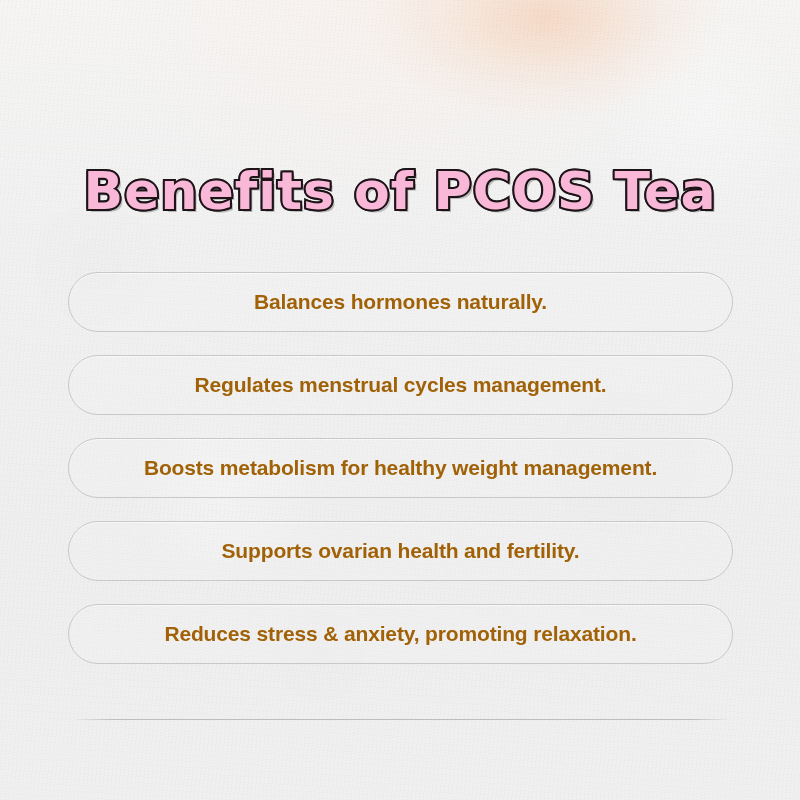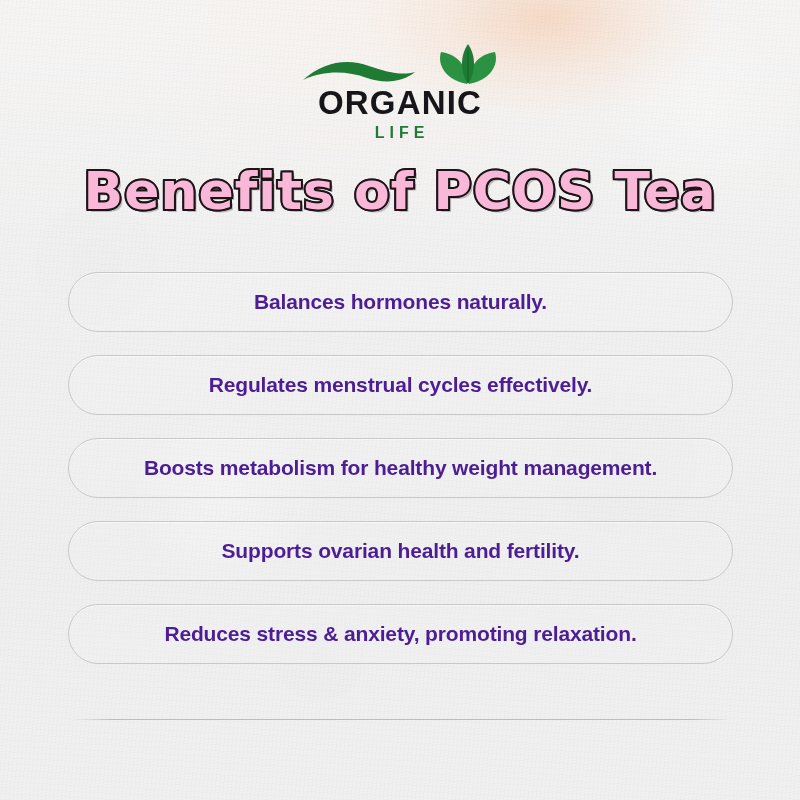--- a/index.html
+++ b/index.html
@@ -136,21 +136,21 @@
     align-items: center;
     justify-content: center;
     box-sizing: border-box;
     box-shadow: 0 1px 0 rgba(255,255,255,0.55) inset;
   }
   .pill:last-child { margin-bottom: 10px; }
   .pill-text {
     font-family: "Liberation Sans", sans-serif;
     font-weight: 700;
     font-size: 21px;
-    color: #4c1d95;
+    color: #a16207;
     letter-spacing: -0.15px;
     white-space: nowrap;
     text-align: center;
   }
 
   
   .divider {
     position: absolute;
     left: 72px;
     width: 660px;
@@ -161,58 +161,33 @@
 </style>
 </head>
 <body>
 
 <div id="poster">
 
   <div class="bg-base"></div>
   <div class="bg-mottle"></div>
   <div class="bg-texture"></div>
 
-  <div class="logo">
-
-    <div class="logo-mark">
-      <svg width="230" height="48" viewBox="0 0 230 48" xmlns="http://www.w3.org/2000/svg">
-
-        <g>
-          <path d="M18 36 C38 18, 62 14, 84 22 C102 28, 116 32, 130 28 C118 38, 100 40, 82 34 C62 27, 40 26, 18 36 Z" fill="#1f7a34"></path>
-        </g>
-
-        <g transform="translate(152,0)">
-
-          <path d="M30 40 C8 36, 0 20, 4 8 C20 10, 31 22, 30 40 Z" fill="#2c9243"></path>
-
-          <path d="M32 40 C54 36, 62 20, 58 8 C42 10, 31 22, 32 40 Z" fill="#2c9243"></path>
-
-          <path d="M31 40 C22 26, 24 10, 31 0 C38 10, 40 26, 31 40 Z" fill="#1f7a34"></path>
-          <path d="M31 39 L31 6" stroke="#15662a" stroke-width="1.2" fill="none"></path>
-        </g>
-      </svg>
-    </div>
-
-    <div class="logo-word">ORGANIC</div>
-
-    <div class="logo-sub">LIFE</div>
-  </div>
 
   <div class="headline-wrap">
     <div class="headline">Benefits of PCOS Tea</div>
   </div>
 
   <div class="pills">
 
     <div class="pill">
       <span class="pill-text">Balances hormones naturally.</span>
     </div>
 
     <div class="pill">
-      <span class="pill-text">Regulates menstrual cycles effectively.</span>
+      <span class="pill-text">Regulates menstrual cycles management.</span>
     </div>
 
     <div class="pill">
       <span class="pill-text">Boosts metabolism for healthy weight management.</span>
     </div>
 
     <div class="pill">
       <span class="pill-text">Supports ovarian health and fertility.</span>
     </div>
 

